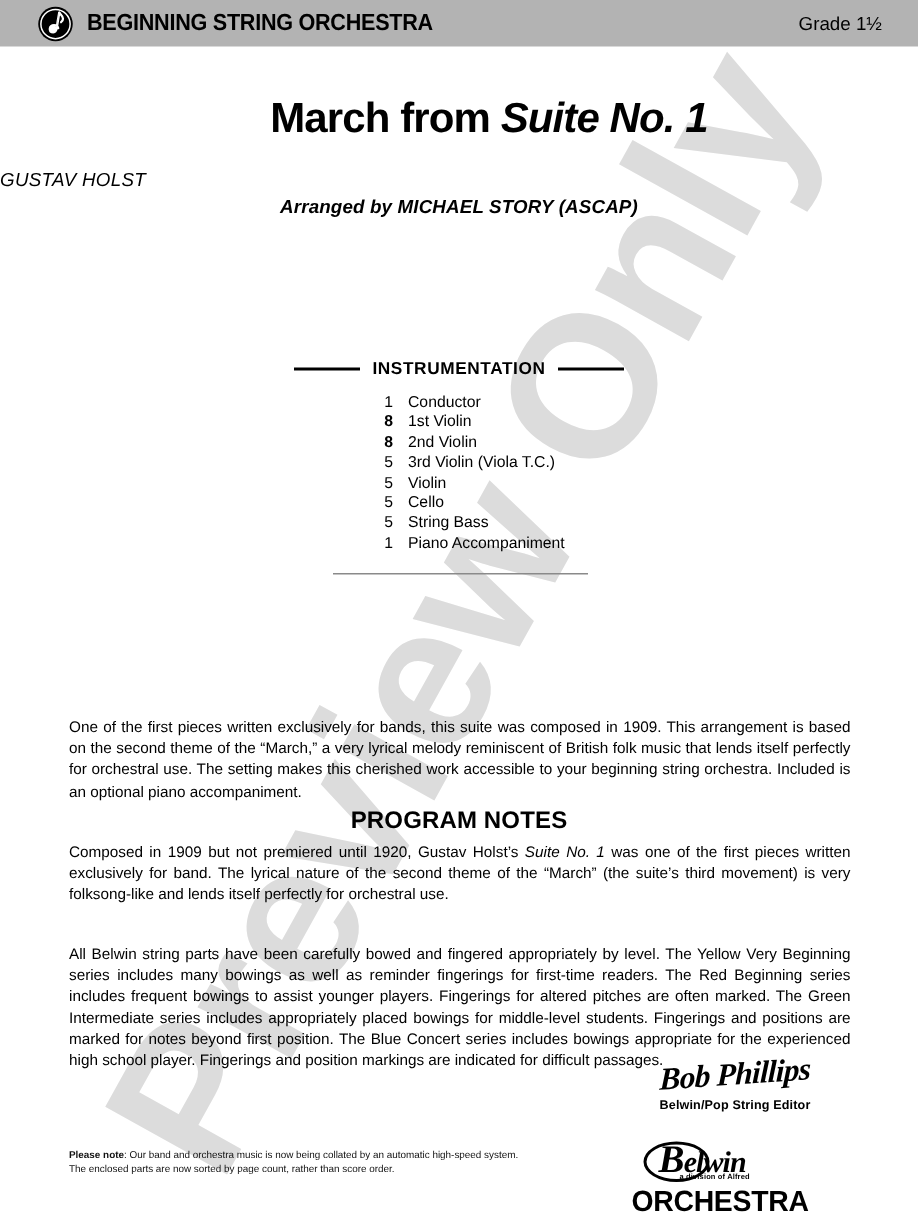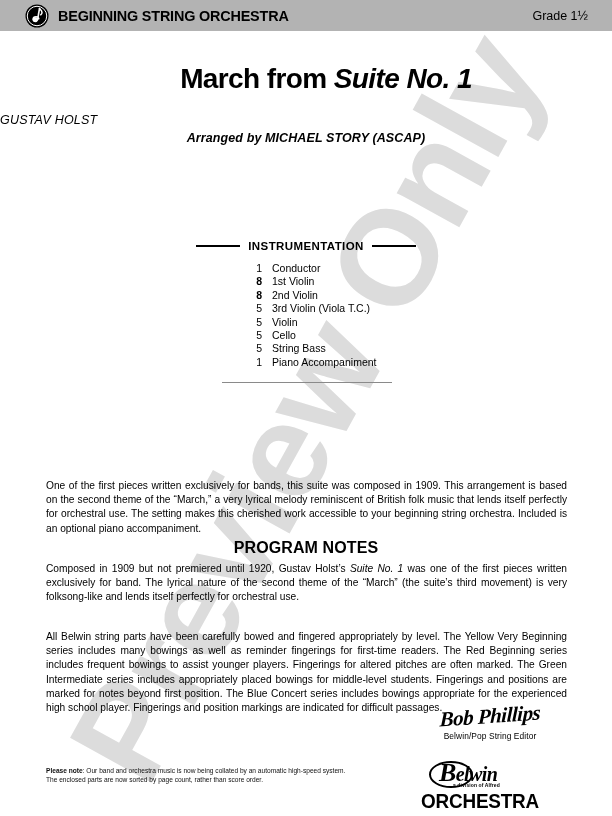--- a/index.html
+++ b/index.html
@@ -253,21 +253,21 @@
     line-height: 24px;
     letter-spacing: -0.5px;
     transform: rotate(-4deg) skewX(-6deg);
     transform-origin: center center;
     color: #000;
     white-space: nowrap;
   }
   #signature-title {
     margin-top: 3px;
     font-family: "Liberation Sans", sans-serif;
-    font-weight: normal;
+    font-weight: bold;
     font-size: 8.4px;
     line-height: 11px;
     letter-spacing: 0.1px;
     white-space: nowrap;
   }
 
   
   #footer-note {
     position: absolute;
     left: 46px;

